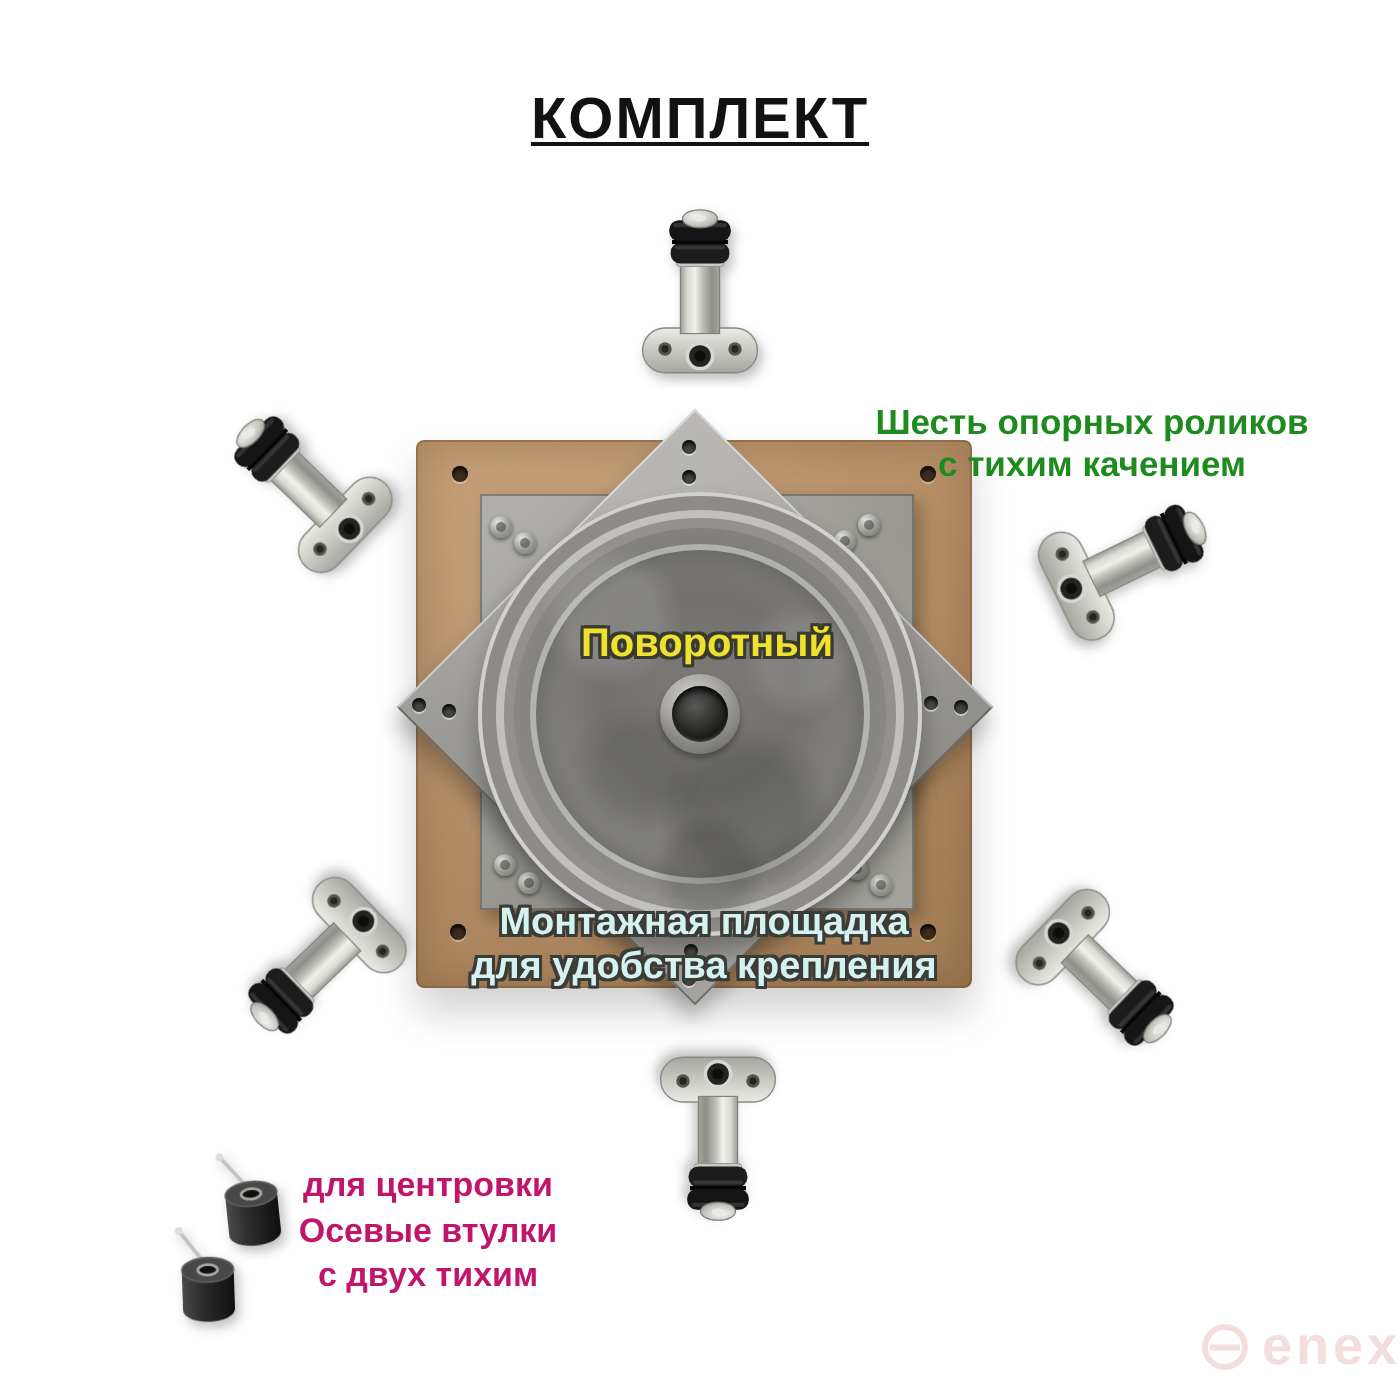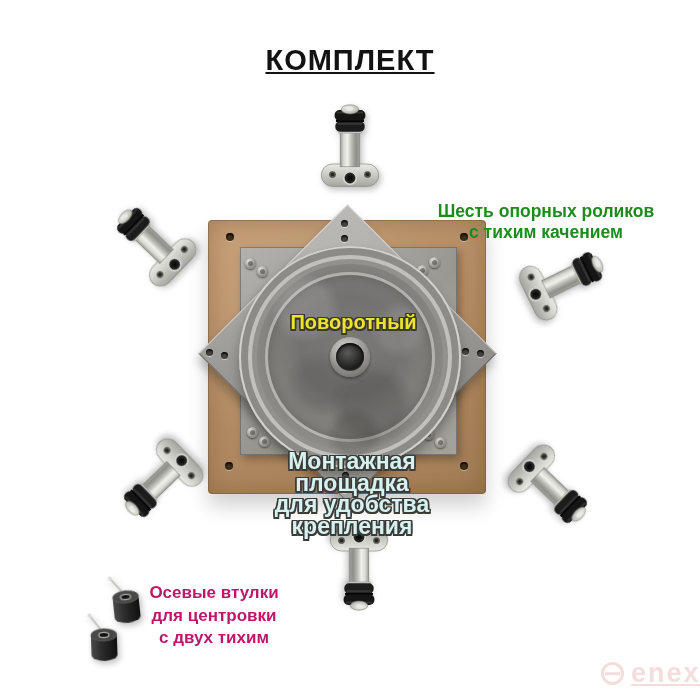--- a/index.html
+++ b/index.html
@@ -118,32 +118,32 @@
   .label span{display:block;}
   .label-rollers{left:430px;top:157px;width:232px;font-size:17.5px;line-height:21px;color:#1e8b1e;margin-top:44px;}
   .label-mechanism{
     left:271px;top:310px;width:165px;font-size:20px;line-height:25px;color:#efe22f;
     text-shadow:-1.5px -1.5px 0 #3a3a30, 1.5px -1.5px 0 #3a3a30,
                 -1.5px 1.5px 0 #3a3a30, 1.5px 1.5px 0 #3a3a30,
                 0 -1.5px 0 #3a3a30, 0 1.5px 0 #3a3a30,
                 -1.5px 0 0 #3a3a30, 1.5px 0 0 #3a3a30;
   }
   .label-platform{
-    left:232px;top:451px;width:240px;font-size:23px;line-height:21.5px;color:#d6f2f0;
+    left:232px;top:451px;width:240px;font-size:19px;line-height:21.5px;color:#d6f2f0;
     text-shadow:-1.5px -1.5px 0 #3b3b38, 1.5px -1.5px 0 #3b3b38,
                 -1.5px 1.5px 0 #3b3b38, 1.5px 1.5px 0 #3b3b38,
                 0 -1.5px 0 #3b3b38, 0 1.5px 0 #3b3b38,
                 -1.5px 0 0 #3b3b38, 1.5px 0 0 #3b3b38;
   }
   .label-bushings{left:134px;top:582px;width:160px;font-size:17px;line-height:22.5px;color:#c0156b;}
 
   
   .watermark{
     position:absolute;left:601px;top:660px;display:flex;align-items:center;gap:7px;
-    color:#f4dddd;z-index:6;text-decoration:underline;
+    color:#f4dddd;z-index:6;
   }
   .wm-circle{
     width:23px;height:23px;border:3px solid currentColor;border-radius:50%;
     box-sizing:border-box;position:relative;flex:0 0 auto;
   }
   .wm-circle::after{
     content:"";position:absolute;left:1px;right:1px;top:50%;
     transform:translateY(-50%);height:3.5px;background:currentColor;
   }
   .wm-text{font-size:27px;font-weight:bold;letter-spacing:2px;line-height:1;}
@@ -219,22 +219,22 @@
     <span>с тихим качением</span>
   </div>
   <div class="label label-mechanism">
     <span>Поворотный</span>
   </div>
   <div class="label label-platform">
     <span>Монтажная площадка</span>
     <span>для удобства крепления</span>
   </div>
   <div class="label label-bushings">
+    <span>для центровки</span>
     <span>Осевые втулки</span>
-    <span>для центровки</span>
     <span>с двух тихим</span>
   </div>
 
   <div class="watermark">
     <span class="wm-circle"></span>
     <span class="wm-text">enex</span>
   </div>
 
   <svg width="0" height="0" style="position:absolute" aria-hidden="true">
     <defs>

